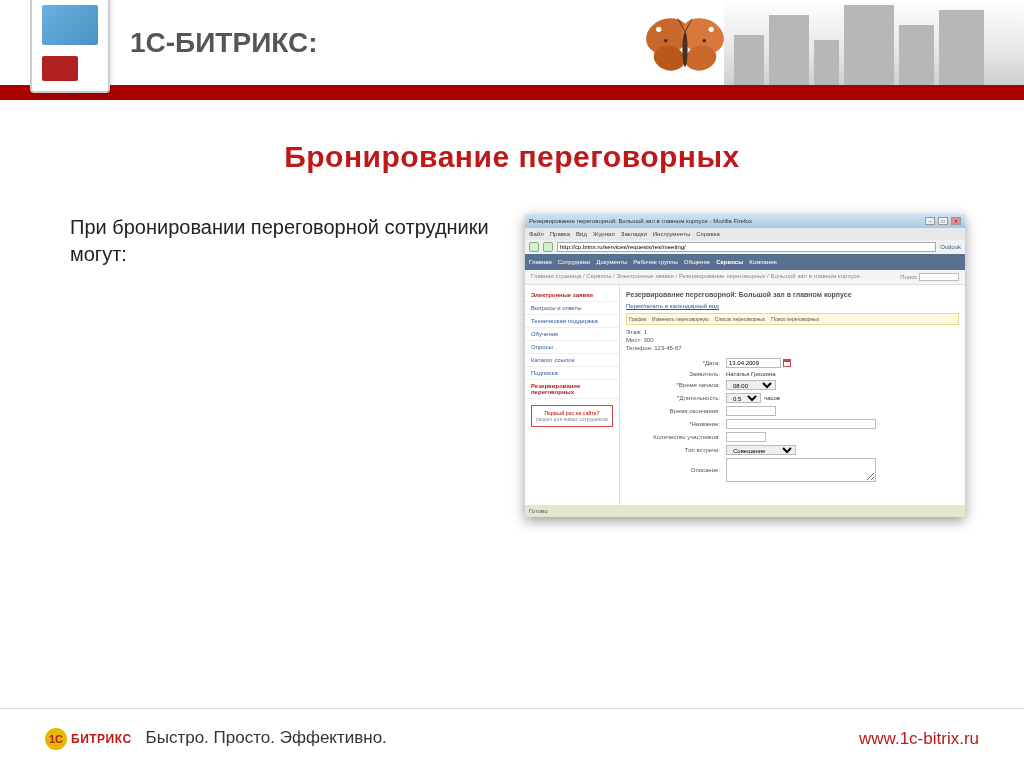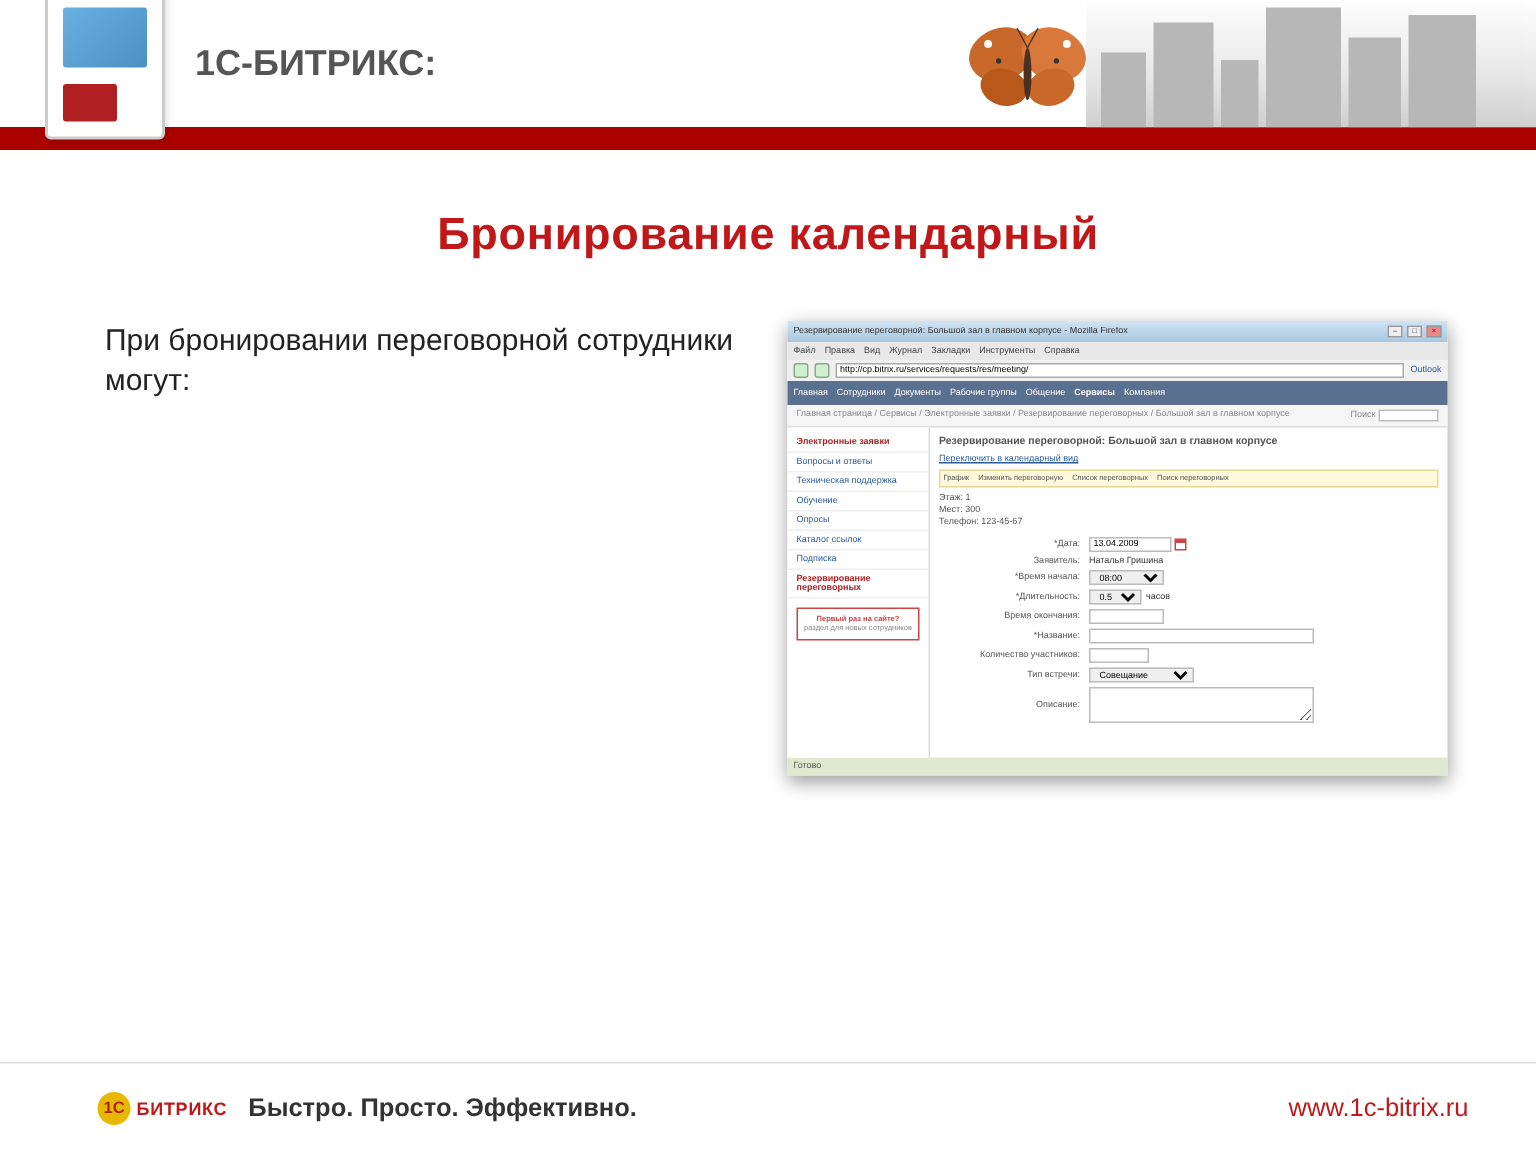--- a/index.html
+++ b/index.html
@@ -4,21 +4,21 @@
 <style>
   * { margin: 0; padding: 0; box-sizing: border-box; }
   body { width: 1024px; height: 768px; font-family: Arial, sans-serif; background: #fff; position: relative; overflow: hidden; }
 
   
   .header { height: 100px; position: relative; background: linear-gradient(to bottom, #fff 0%, #fff 85%, #a00 85%, #a00 100%); }
   .header-inner { display: flex; align-items: center; height: 85px; padding-left: 30px; }
   .product-box { width: 80px; height: 100px; background: #fff; border: 2px solid #ccc; border-radius: 4px; position: relative; margin-right: 20px; box-shadow: 2px 2px 4px rgba(0,0,0,0.1); }
   .product-box::before { content:""; position:absolute; top:10px; left:10px; right:10px; height:40px; background: linear-gradient(135deg,#6ab0e0,#4a90c0); border-radius:2px;}
   .product-box::after { content:""; position:absolute; bottom:10px; left:10px; right:30px; height:25px; background:#b02020; border-radius:2px;}
-  .brand-title { font-size: 24px; font-weight: bold; color: #555; }
+  .brand-title { font-size: 28px; font-weight: bold; color: #555; }
   .brand-sub { font-size: 18px; color: #666; margin-left: 20px; }
   .cityscape { position: absolute; right: 0; top: 0; width: 300px; height: 85px; background: linear-gradient(to top, #bbb 0%, #ddd 40%, #fff 100%); opacity: 0.7; }
   .building { position: absolute; bottom: 0; background: #999; }
   .b1{left:10px;width:30px;height:50px;} .b2{left:45px;width:40px;height:70px;}
   .b3{left:90px;width:25px;height:45px;} .b4{left:120px;width:50px;height:80px;}
   .b5{left:175px;width:35px;height:60px;} .b6{left:215px;width:45px;height:75px;}
   .butterfly { position: absolute; left: 640px; top: 10px; width: 90px; height: 70px; }
   .butterfly svg { width: 100%; height: 100%; }
 
   
@@ -61,25 +61,25 @@
   .bm-form-row label { width:100px; text-align:right; padding-right:6px; color:#555;}
   .bm-form-row .val { color:#333;}
   .bm-form-row input, .bm-form-row select, .bm-form-row textarea { font-size:6px; border:1px solid #bbb; padding:1px 2px; height:10px;}
   .bm-form-row textarea { height:24px; width:150px;}
   .bm-cal-ico { display:inline-block; width:8px; height:8px; background:#fff; border:1px solid #c44; margin-left:2px; position:relative;}
   .bm-cal-ico::before{content:"";position:absolute;top:0;left:0;right:0;height:2px;background:#c44;}
   .bm-status { background:#e0e8d0; height:12px; padding:0 4px; font-size:6px; color:#555; display:flex; align-items:center;}
 
   
   .footer { position: absolute; bottom: 0; left: 0; right: 0; height: 60px; border-top: 1px solid #ddd; display: flex; align-items: center; padding: 0 45px; justify-content: space-between; background:#fff;}
-  .footer-left { display:flex; align-items:center; gap:14px;margin-left:20px;}
+  .footer-left { display:flex; gap:14px;}
   .logo-1c { display:flex; align-items:center; gap:4px;}
   .logo-circle { width:22px; height:22px; border-radius:50%; background:#e6b800; display:flex; align-items:center; justify-content:center; font-size:11px; font-weight:bold; color:#b02020;}
   .logo-text { font-size:12px; font-weight:bold; color:#c01818; letter-spacing:0.5px;}
-  .tagline { font-size:17px; color:#333;font-weight:bold;}
+  .tagline { font-size:17px; color:#333;}
   .footer-url { font-size:17px; color:#c01818;}
 </style>
 </head>
 <body>
 
 <div class="header">
   <div class="cityscape">
     <div class="building b1"></div>
       <div class="building b2"></div>
       <div class="building b3"></div>
@@ -103,21 +103,21 @@
     </svg>
   </div>
   <div class="header-inner">
     <div class="product-box"></div>
     <div>
       <div class="brand-title">1С-БИТРИКС:</div>
     </div>
   </div>
 </div>
 
-<div class="slide-title">Бронирование календарный</div>
+<div class="slide-title">Бронирование переговорных</div>
 
 <div class="content">
   <div class="text-col">
     <div class="lead">При бронировании переговорной сотрудники могут:</div>
   </div>
 
   <div class="browser-mock">
     <div class="bm-titlebar">
       <span class="bm-titlebar-text">Резервирование переговорной: Большой зал в главном корпусе - Mozilla Firefox</span>
       <span class="bm-titlebar-btns">

